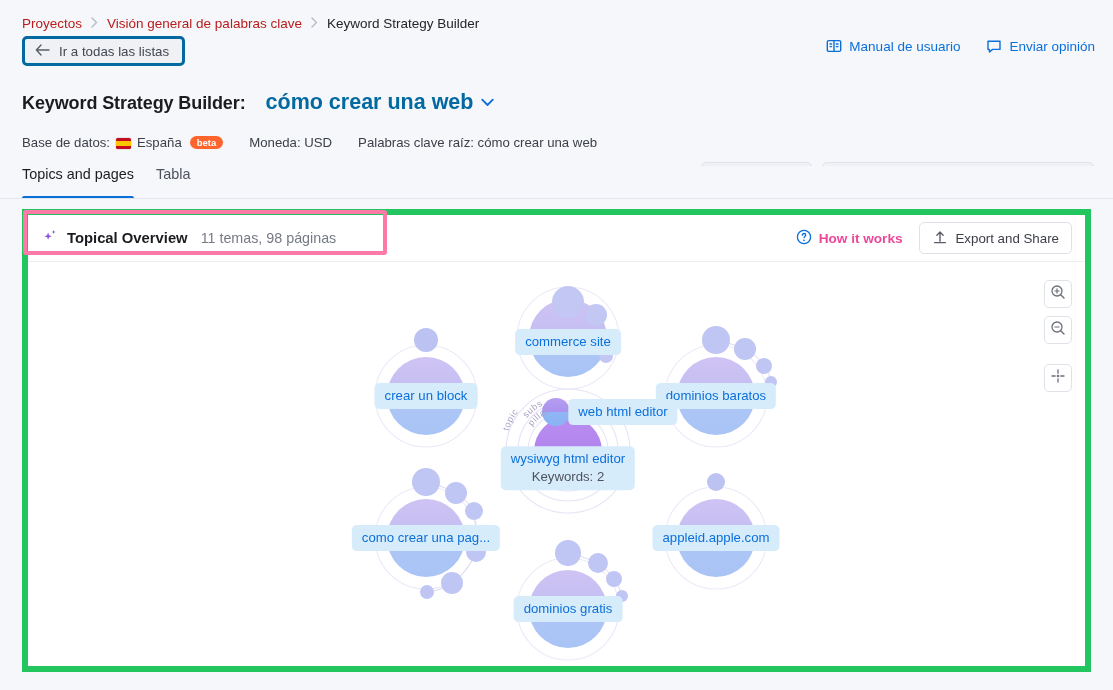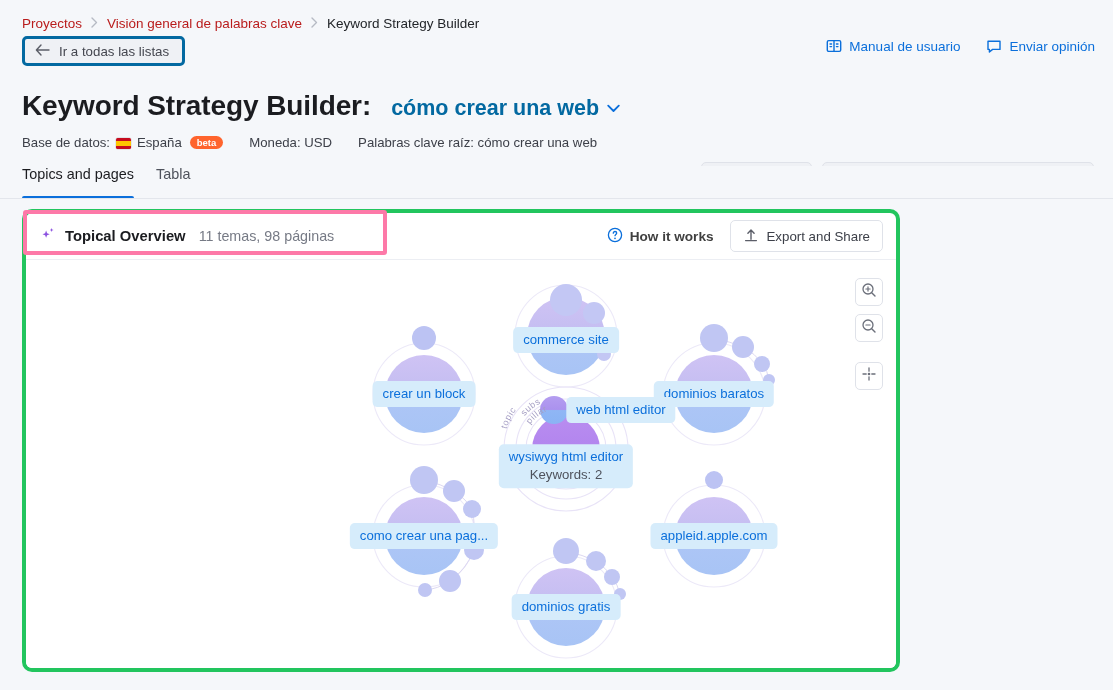--- a/index.html
+++ b/index.html
@@ -68,21 +68,21 @@
   .header {
     position: relative;
     padding: 10px 22px 0 22px;
     background: #f5f7fa;
   }
   .title-row {
     display: flex; align-items: baseline;
     height: 34px;
   }
   .title-main {
-    font-size: 28px;
+    font-size: 18px;
     font-weight: bold;
     color: #1b1c20;
     letter-spacing: -0.1px;
   }
   .title-kw {
     font-size: 21.5px;
     font-weight: bold;
     color: #0369a1;
     margin-left: 20px;
     cursor: pointer;
@@ -185,24 +185,24 @@
     position: absolute;
     left: 0; right: 0; bottom: 0;
     height: 1px;
     background: #e3e6ec;
   }
 
   
   .card {
     position: absolute;
     left: 22px; top: 209px;
-    width: 878px; height: 463px;
+    width: 1069px; height: 463px;
     background: #fff;
-    border: 4px solid #22c55e;
-    border-radius: 10px;
+    border: 6px solid #22c55e;
+    border-radius: 0;
     overflow: hidden;
   }
   .card-head {
     position: relative;
     height: 47px;
     border-bottom: 1px solid #eceef3;
     display: flex; align-items: center;
     padding: 0 14px;
   }
   .card-title-wrap {
@@ -230,21 +230,21 @@
     z-index: 8;
   }
 
   .card-head-right {
     position: absolute;
     right: 13px; top: 7px;
     display: flex; align-items: center; gap: 16px;
   }
   .howit {
     display: flex; align-items: center; gap: 7px;
-    color: #404040;
+    color: #ec4899;
     font-size: 13.6px;
     font-weight: bold;
     cursor: pointer;
   }
   .exportbtn {
     display: inline-flex; align-items: center; gap: 8px;
     height: 32px;
     padding: 0 12px;
     border: 1px solid #dfe2e9;
     border-radius: 5px;

